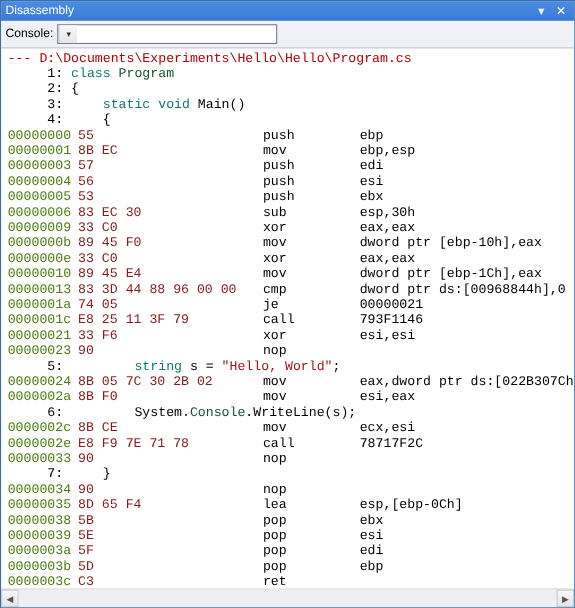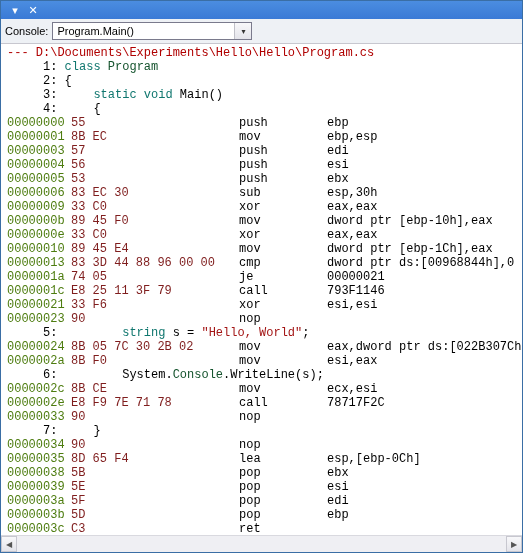--- a/index.html
+++ b/index.html
@@ -125,28 +125,28 @@
   .col-addr { display:inline-block; width: 64px; }
   .col-byt  { display:inline-block; width: 168px; }
   .col-mne  { display:inline-block; width: 88px; }
 </style>
 </head>
 <body>
 
 <div class="window">
 
   <div class="titlebar">
+    <span class="title">Disassembly</span>
     <span class="btn">▾</span>
     <span class="btn">✕</span>
   </div>
 
   <div class="addrbar">
     <label>Console:</label>
     <div class="combo">
-      <span class="value">Program.Main()</span>
       <span class="arrow">▾</span>
     </div>
   </div>
 
   <div class="content-wrap">
     <div class="content" id="content"><span class="row src">--- D:\Documents\Experiments\Hello\Hello\Program.cs </span><span class="row"><span>     1: </span><span class="kw">class</span><span> </span><span class="type">Program</span></span><span class="row"><span>     2: </span><span>{</span></span><span class="row"><span>     3: </span><span>    </span><span class="kw">static</span><span> </span><span class="kw">void</span><span> Main()</span></span><span class="row"><span>     4: </span><span>    {</span></span><span class="row"><span class="col-addr addr">00000000</span><span class="col-byt byt">55</span><span class="col-mne">push</span><span>ebp</span></span><span class="row"><span class="col-addr addr">00000001</span><span class="col-byt byt">8B EC</span><span class="col-mne">mov</span><span>ebp,esp</span></span><span class="row"><span class="col-addr addr">00000003</span><span class="col-byt byt">57</span><span class="col-mne">push</span><span>edi</span></span><span class="row"><span class="col-addr addr">00000004</span><span class="col-byt byt">56</span><span class="col-mne">push</span><span>esi</span></span><span class="row"><span class="col-addr addr">00000005</span><span class="col-byt byt">53</span><span class="col-mne">push</span><span>ebx</span></span><span class="row"><span class="col-addr addr">00000006</span><span class="col-byt byt">83 EC 30</span><span class="col-mne">sub</span><span>esp,30h</span></span><span class="row"><span class="col-addr addr">00000009</span><span class="col-byt byt">33 C0</span><span class="col-mne">xor</span><span>eax,eax</span></span><span class="row"><span class="col-addr addr">0000000b</span><span class="col-byt byt">89 45 F0</span><span class="col-mne">mov</span><span>dword ptr [ebp-10h],eax</span></span><span class="row"><span class="col-addr addr">0000000e</span><span class="col-byt byt">33 C0</span><span class="col-mne">xor</span><span>eax,eax</span></span><span class="row"><span class="col-addr addr">00000010</span><span class="col-byt byt">89 45 E4</span><span class="col-mne">mov</span><span>dword ptr [ebp-1Ch],eax</span></span><span class="row"><span class="col-addr addr">00000013</span><span class="col-byt byt">83 3D 44 88 96 00 00</span><span class="col-mne">cmp</span><span>dword ptr ds:[00968844h],0</span></span><span class="row"><span class="col-addr addr">0000001a</span><span class="col-byt byt">74 05</span><span class="col-mne">je</span><span>00000021</span></span><span class="row"><span class="col-addr addr">0000001c</span><span class="col-byt byt">E8 25 11 3F 79</span><span class="col-mne">call</span><span>793F1146</span></span><span class="row"><span class="col-addr addr">00000021</span><span class="col-byt byt">33 F6</span><span class="col-mne">xor</span><span>esi,esi</span></span><span class="row"><span class="col-addr addr">00000023</span><span class="col-byt byt">90</span><span class="col-mne">nop</span><span></span></span><span class="row"><span>     5: </span><span>        </span><span class="kw">string</span><span> s = </span><span class="str">"Hello, World"</span><span>;</span></span><span class="row"><span class="col-addr addr">00000024</span><span class="col-byt byt">8B 05 7C 30 2B 02</span><span class="col-mne">mov</span><span>eax,dword ptr ds:[022B307Ch]</span></span><span class="row"><span class="col-addr addr">0000002a</span><span class="col-byt byt">8B F0</span><span class="col-mne">mov</span><span>esi,eax</span></span><span class="row"><span>     6: </span><span>        System.</span><span class="type">Console</span><span>.WriteLine(s);</span></span><span class="row"><span class="col-addr addr">0000002c</span><span class="col-byt byt">8B CE</span><span class="col-mne">mov</span><span>ecx,esi</span></span><span class="row"><span class="col-addr addr">0000002e</span><span class="col-byt byt">E8 F9 7E 71 78</span><span class="col-mne">call</span><span>78717F2C</span></span><span class="row"><span class="col-addr addr">00000033</span><span class="col-byt byt">90</span><span class="col-mne">nop</span><span></span></span><span class="row"><span>     7: </span><span>    }</span></span><span class="row"><span class="col-addr addr">00000034</span><span class="col-byt byt">90</span><span class="col-mne">nop</span><span></span></span><span class="row"><span class="col-addr addr">00000035</span><span class="col-byt byt">8D 65 F4</span><span class="col-mne">lea</span><span>esp,[ebp-0Ch]</span></span><span class="row"><span class="col-addr addr">00000038</span><span class="col-byt byt">5B</span><span class="col-mne">pop</span><span>ebx</span></span><span class="row"><span class="col-addr addr">00000039</span><span class="col-byt byt">5E</span><span class="col-mne">pop</span><span>esi</span></span><span class="row"><span class="col-addr addr">0000003a</span><span class="col-byt byt">5F</span><span class="col-mne">pop</span><span>edi</span></span><span class="row"><span class="col-addr addr">0000003b</span><span class="col-byt byt">5D</span><span class="col-mne">pop</span><span>ebp</span></span><span class="row"><span class="col-addr addr">0000003c</span><span class="col-byt byt">C3</span><span class="col-mne">ret</span><span></span></span></div>
     <div class="hscroll">
       <div class="sbtn">◀</div>
       <div class="track"></div>
       <div class="sbtn">▶</div>

